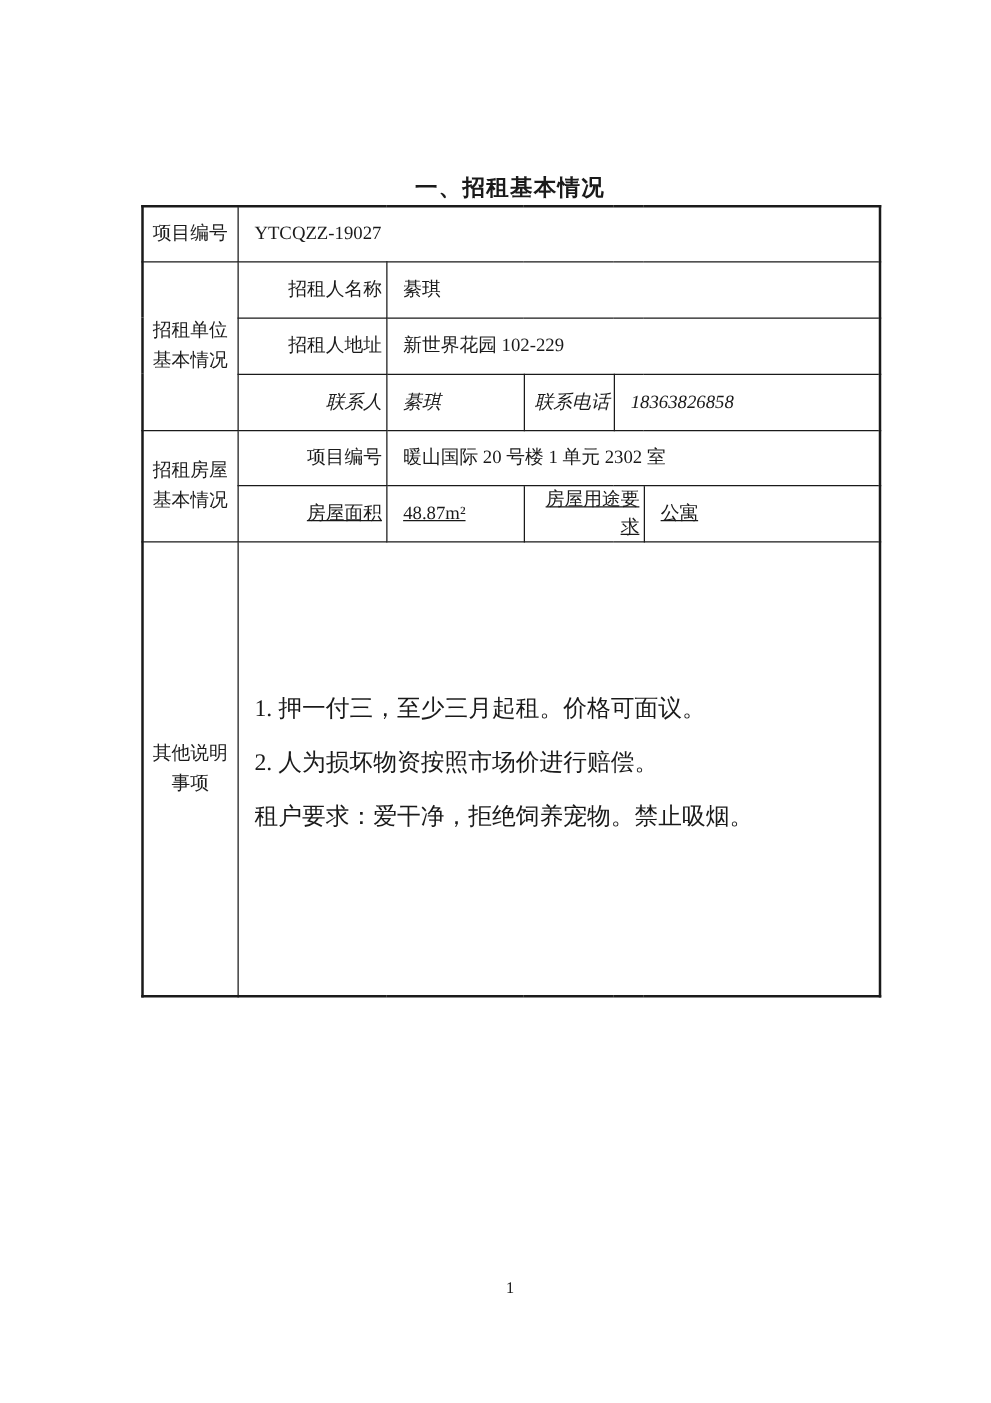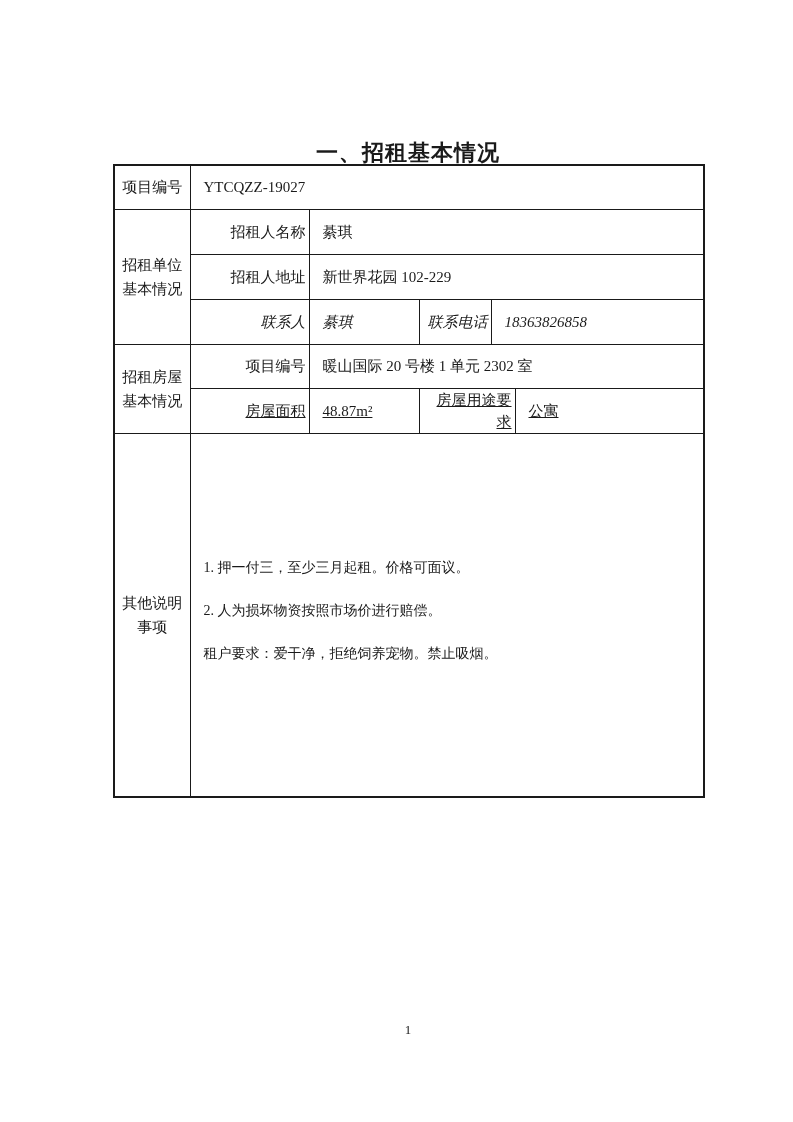--- a/index.html
+++ b/index.html
@@ -8,21 +8,21 @@
     background: #ffffff;
     font-family: "Liberation Serif", "DejaVu Serif", serif;
     color: #1a1a1a;
     position: relative;
     overflow: hidden;
   }
   .doc-title {
     position: absolute;
     top: 138px; left: 113px; width: 590px;
     text-align: center;
-    font-size: 22px;
+    font-size: 18px;
     font-weight: bold;
     letter-spacing: 1px;
   }
   table.form {
     position: absolute;
     top: 164px; left: 113px;
     width: 590px;
     border-collapse: collapse;
     table-layout: fixed;
     border: 2px solid #1a1a1a;
@@ -59,21 +59,21 @@
     padding: 0 4px 0 13px;
     line-height: 22px;
     margin-top: 21px;
   }
   .val-sm { font-size: 12px; }
   .notes-cell {
     vertical-align: top;
     padding: 12px 10px 0 13px;
   }
   .notes-cell p {
-    font-size: 14px;
+    font-size: 19px;
     line-height: 24px;
     margin: 0 0 19px 0;
   }
   .page-num {
     position: absolute;
     top: 1022px; left: 113px; width: 590px;
     text-align: center;
     font-size: 13px;
   }
 </style>

